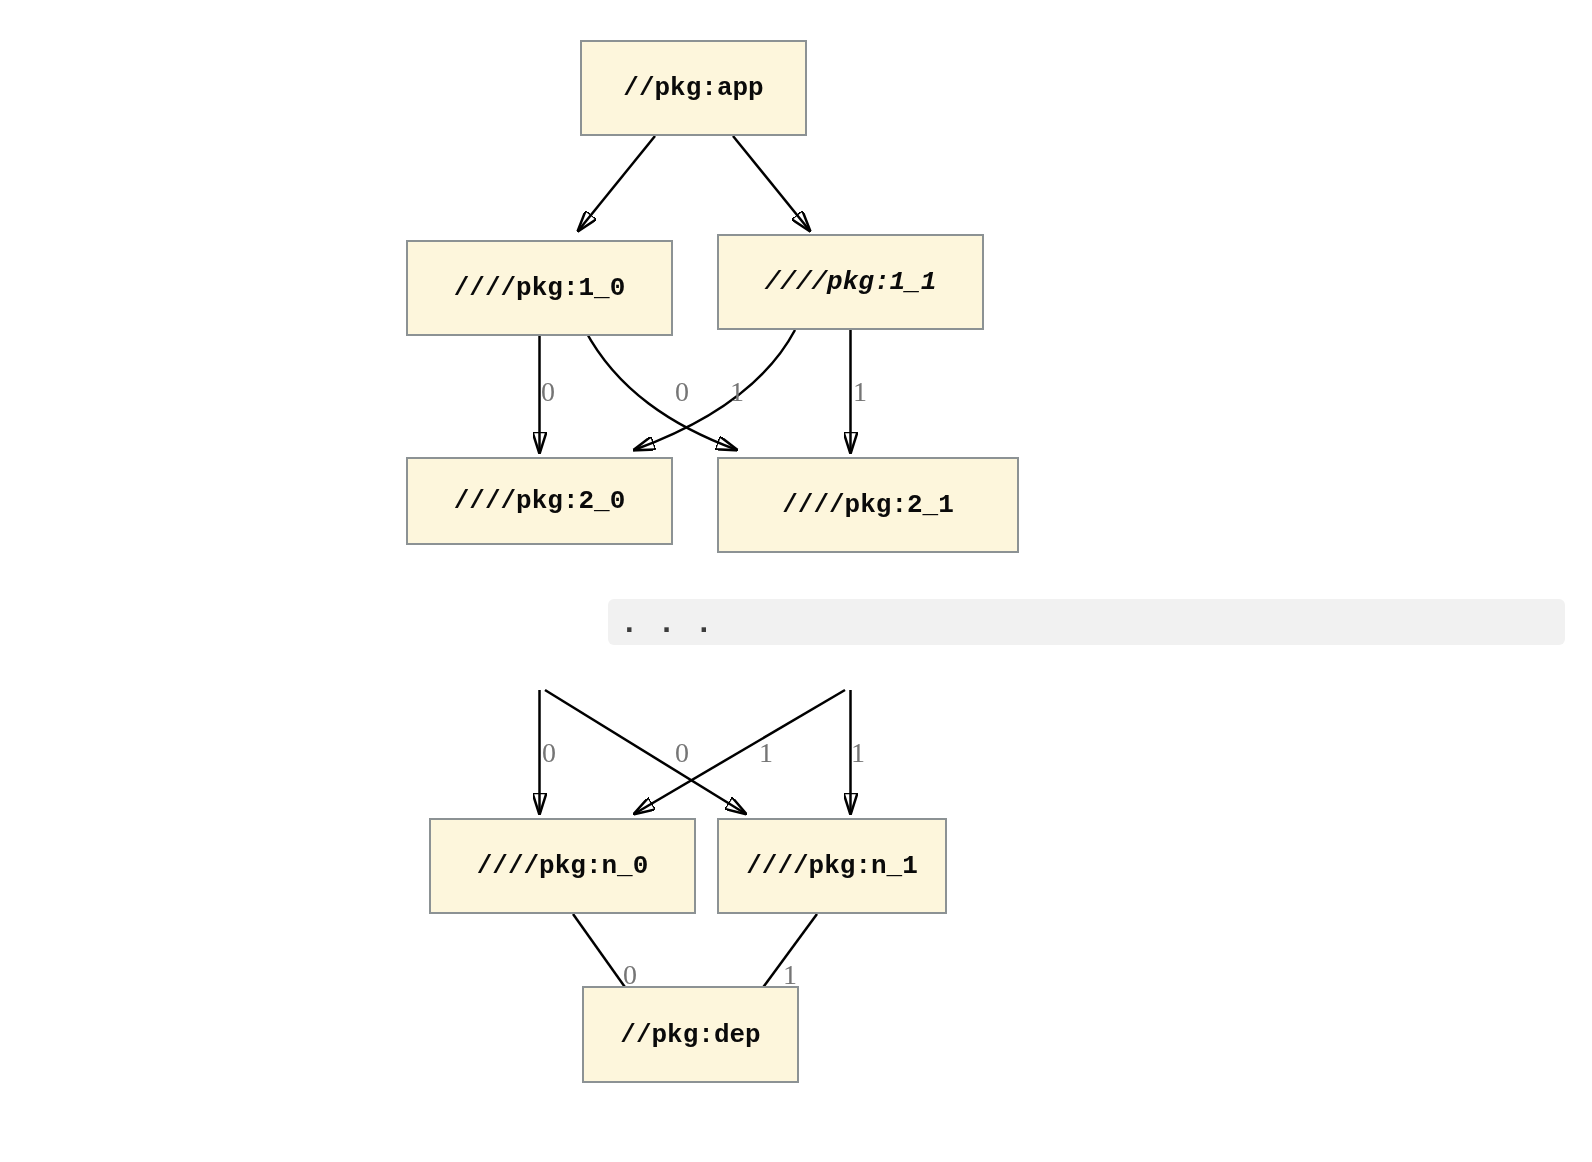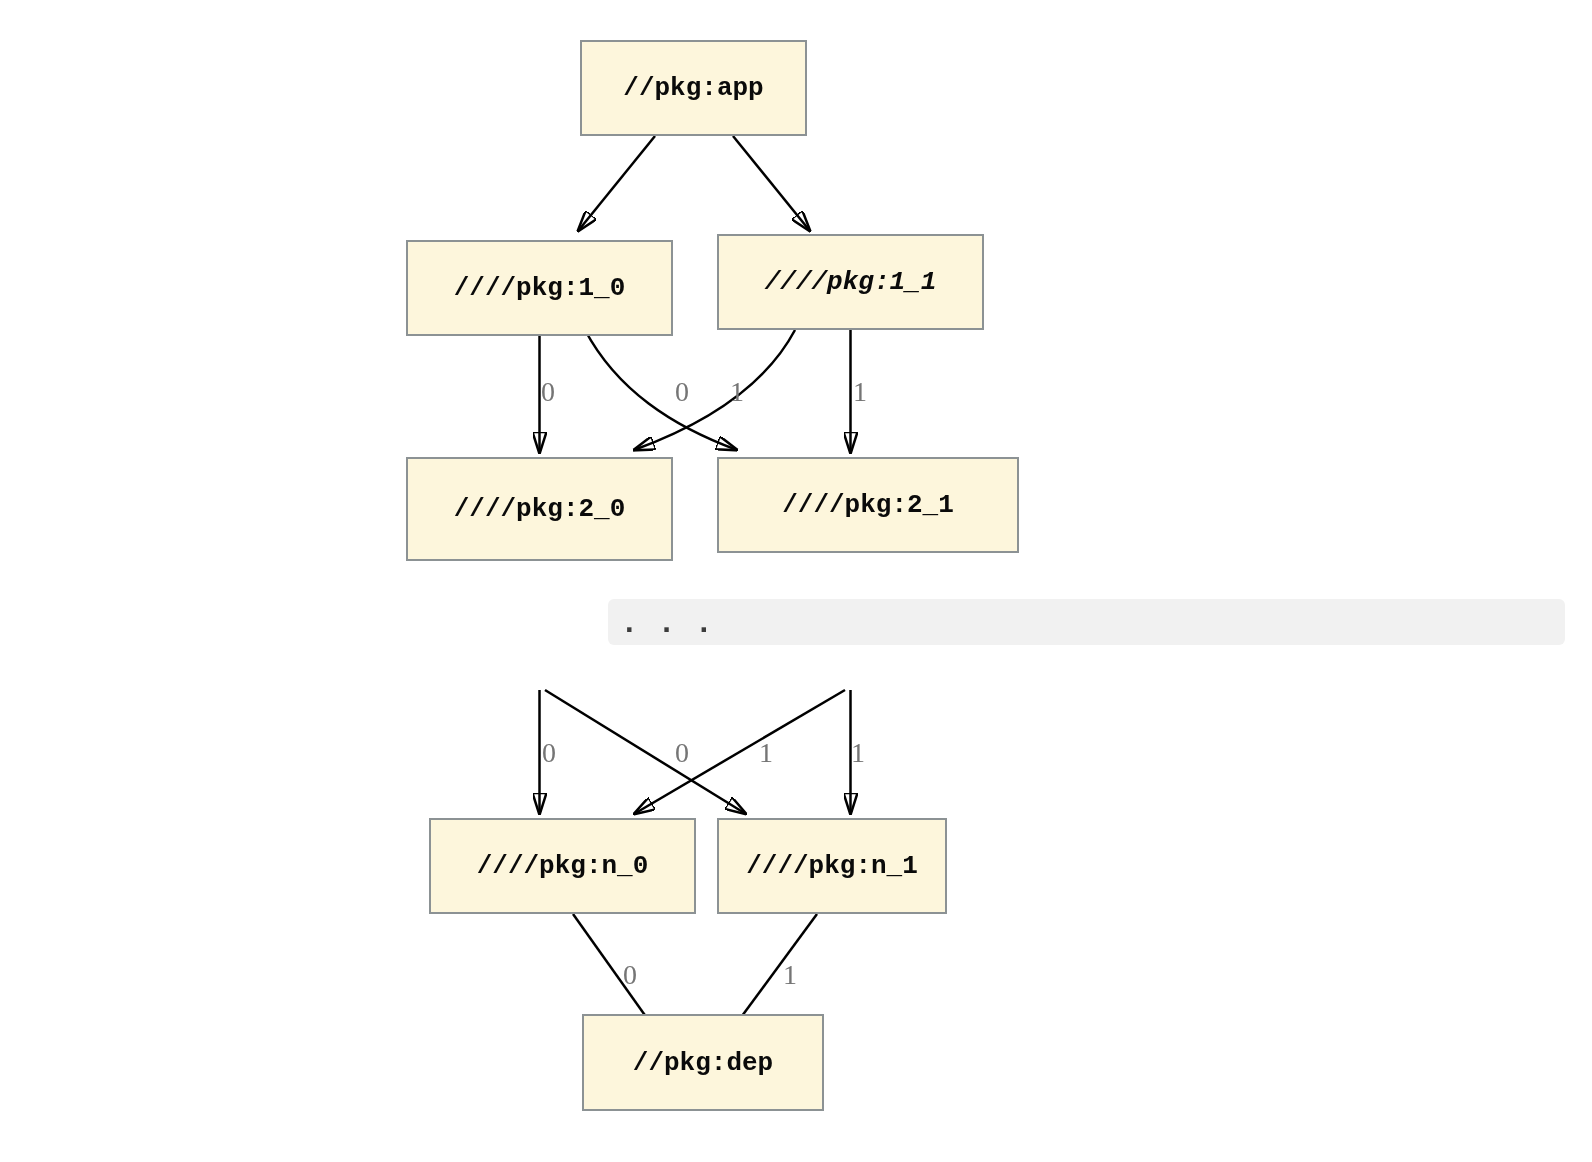--- a/index.html
+++ b/index.html
@@ -96,25 +96,25 @@
     <path d="M545,690 L746,814" marker-end="url(#arrow)"></path>
     <path d="M850.5,690 L850.5,814" marker-end="url(#arrow)"></path>
 
     <path d="M573,914 L659,1035" marker-end="url(#arrow)"></path>
     <path d="M817,914 L728,1035" marker-end="url(#arrow)"></path>
   </svg>
 
   <div class="node" style="left:580px; top:40px;  width:227px; height:96px;">//pkg:app</div>
   <div class="node" style="left:406px; top:234px; width:267px; height:96px;margin-top:6px;">////pkg:1_0</div>
   <div class="node" style="left:717px; top:234px; width:267px; height:96px;font-style:italic;">////pkg:1_1</div>
-  <div class="node" style="left:406px; top:457px; width:267px; height:104px;">////pkg:2_0</div>
+  <div class="node" style="left:406px; top:457px; width:267px; height:88px;">////pkg:2_0</div>
   <div class="node" style="left:717px; top:457px; width:302px; height:96px;">////pkg:2_1</div>
   <div class="node" style="left:406px; top:818px; width:267px; height:96px;margin-left:23px;">////pkg:n_0</div>
   <div class="node" style="left:717px; top:818px; width:230px; height:96px;">////pkg:n_1</div>
-  <div class="node" style="left:582px; top:1014px; width:242px; height:97px;">//pkg:dep</div>
+  <div class="node" style="left:582px; top:986px; width:217px; height:97px;">//pkg:dep</div>
 
   <div class="ellipsis-band">
     <span class="ellipsis-dots">. . .</span>
   </div>
 
   <span class="edge-label" style="left:548px; top:392px;">0</span>
   <span class="edge-label" style="left:682px; top:392px;">0</span>
   <span class="edge-label" style="left:737px; top:392px;">1</span>
   <span class="edge-label" style="left:860px; top:392px;">1</span>
 

